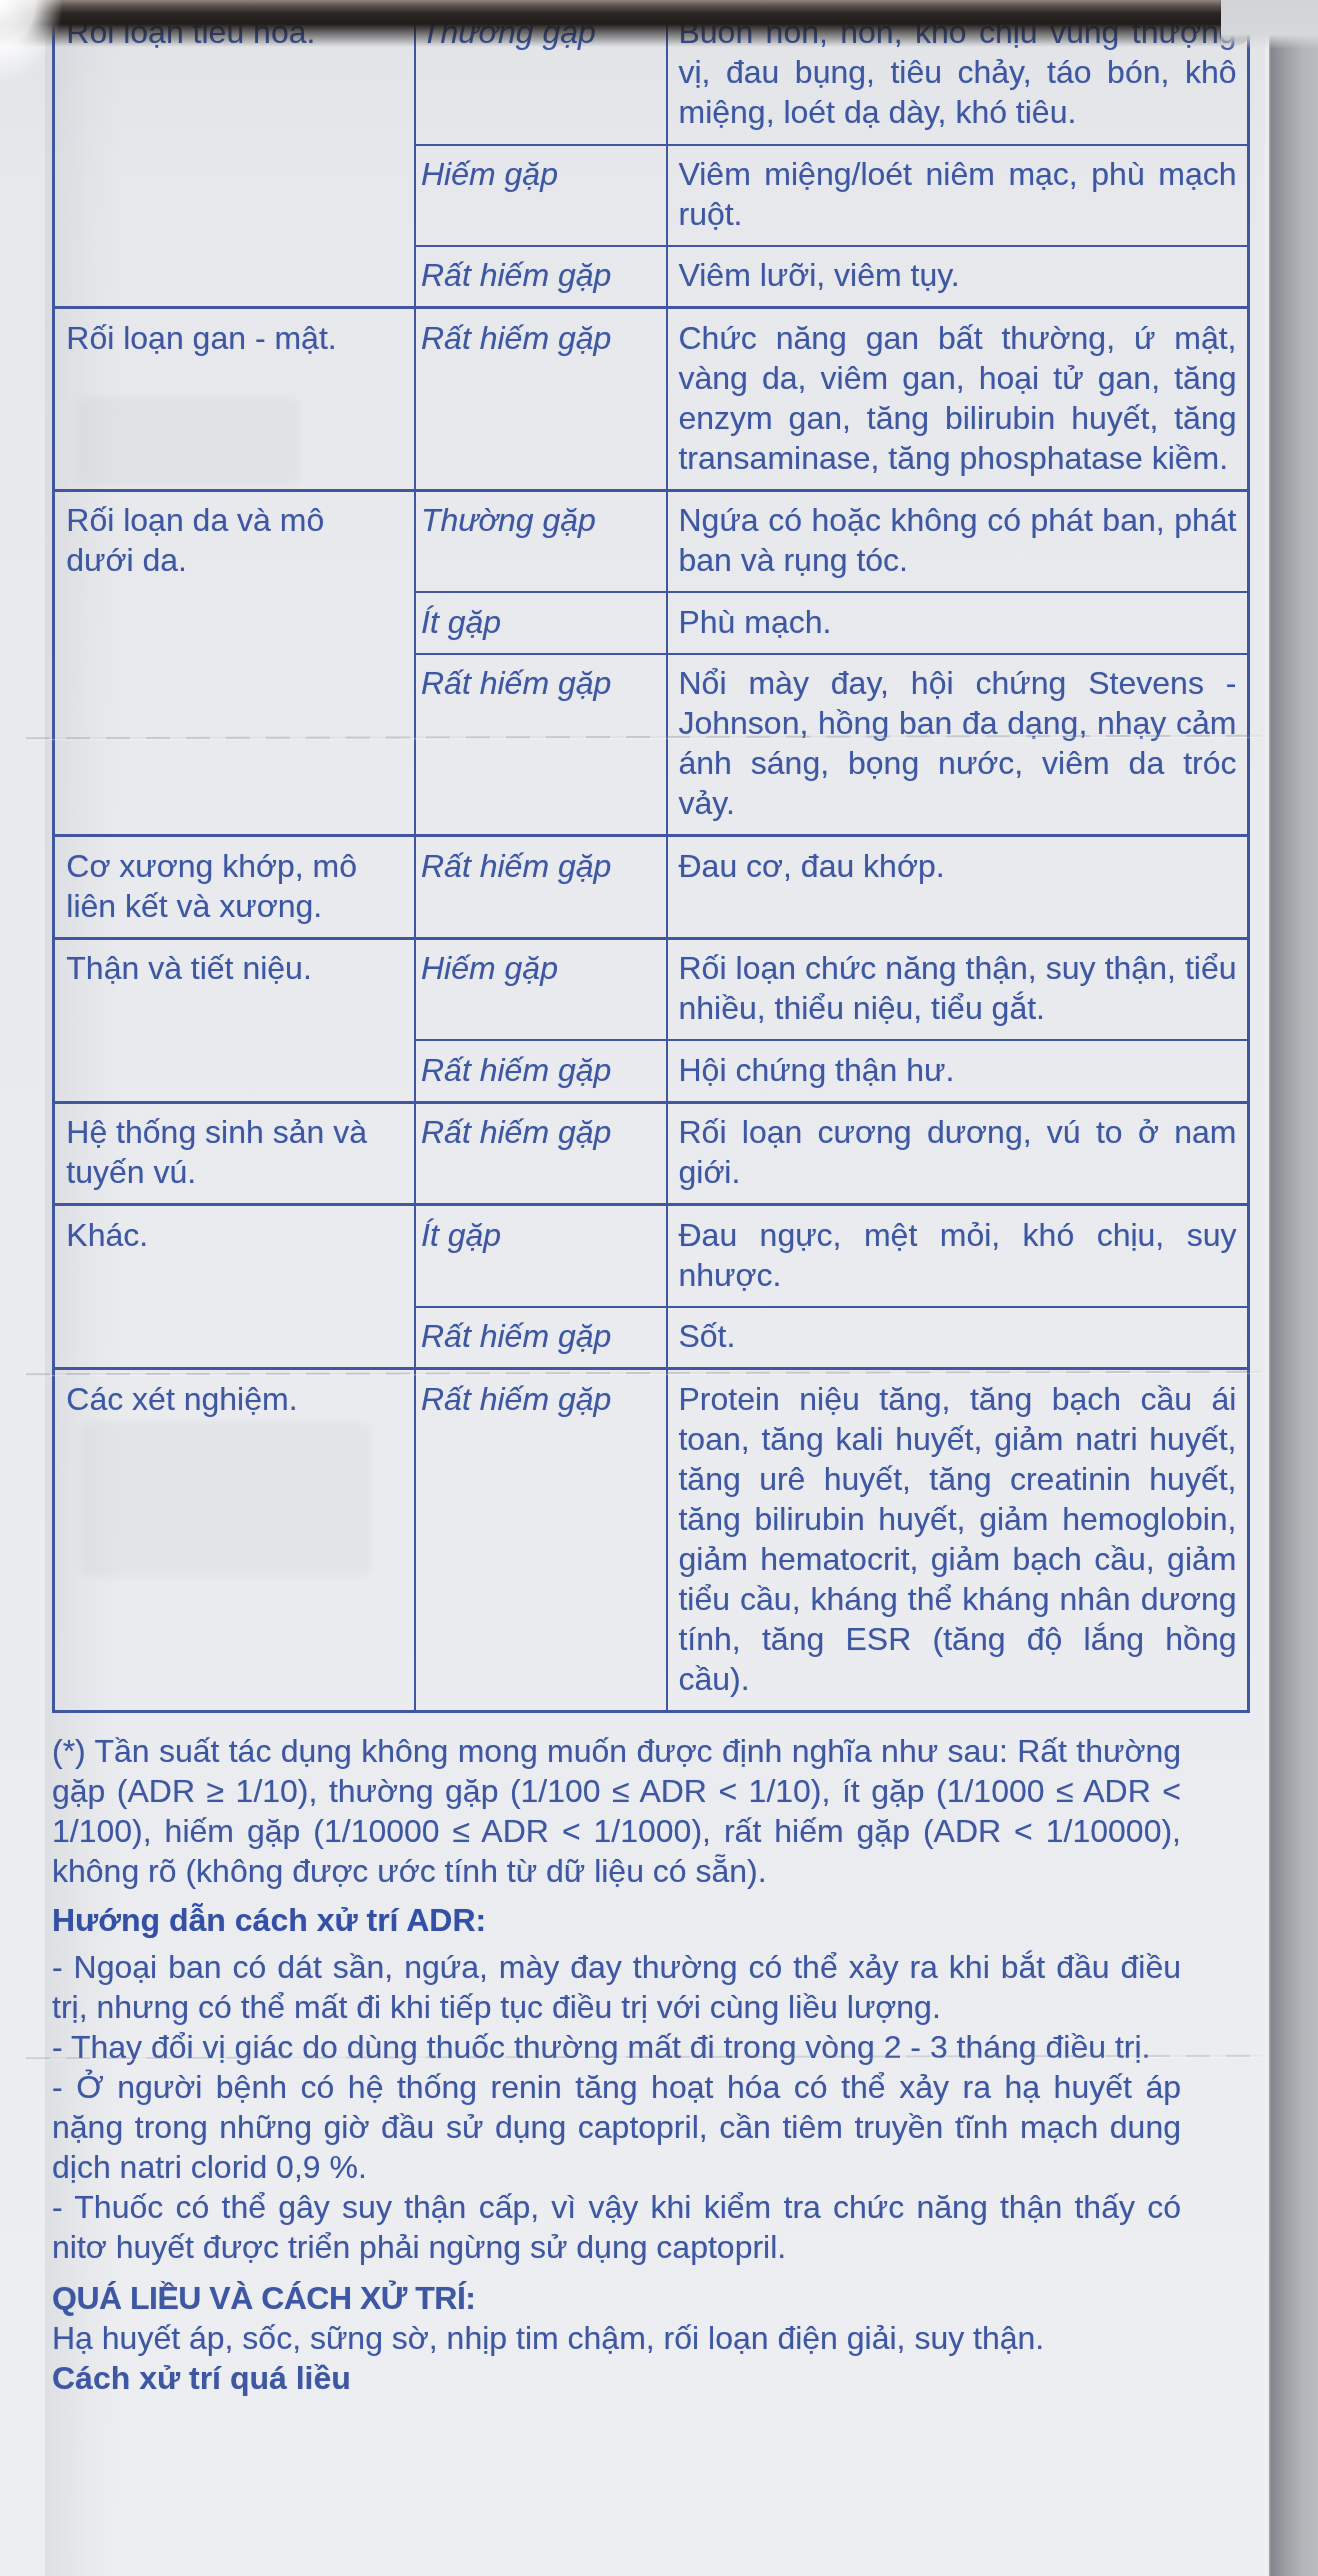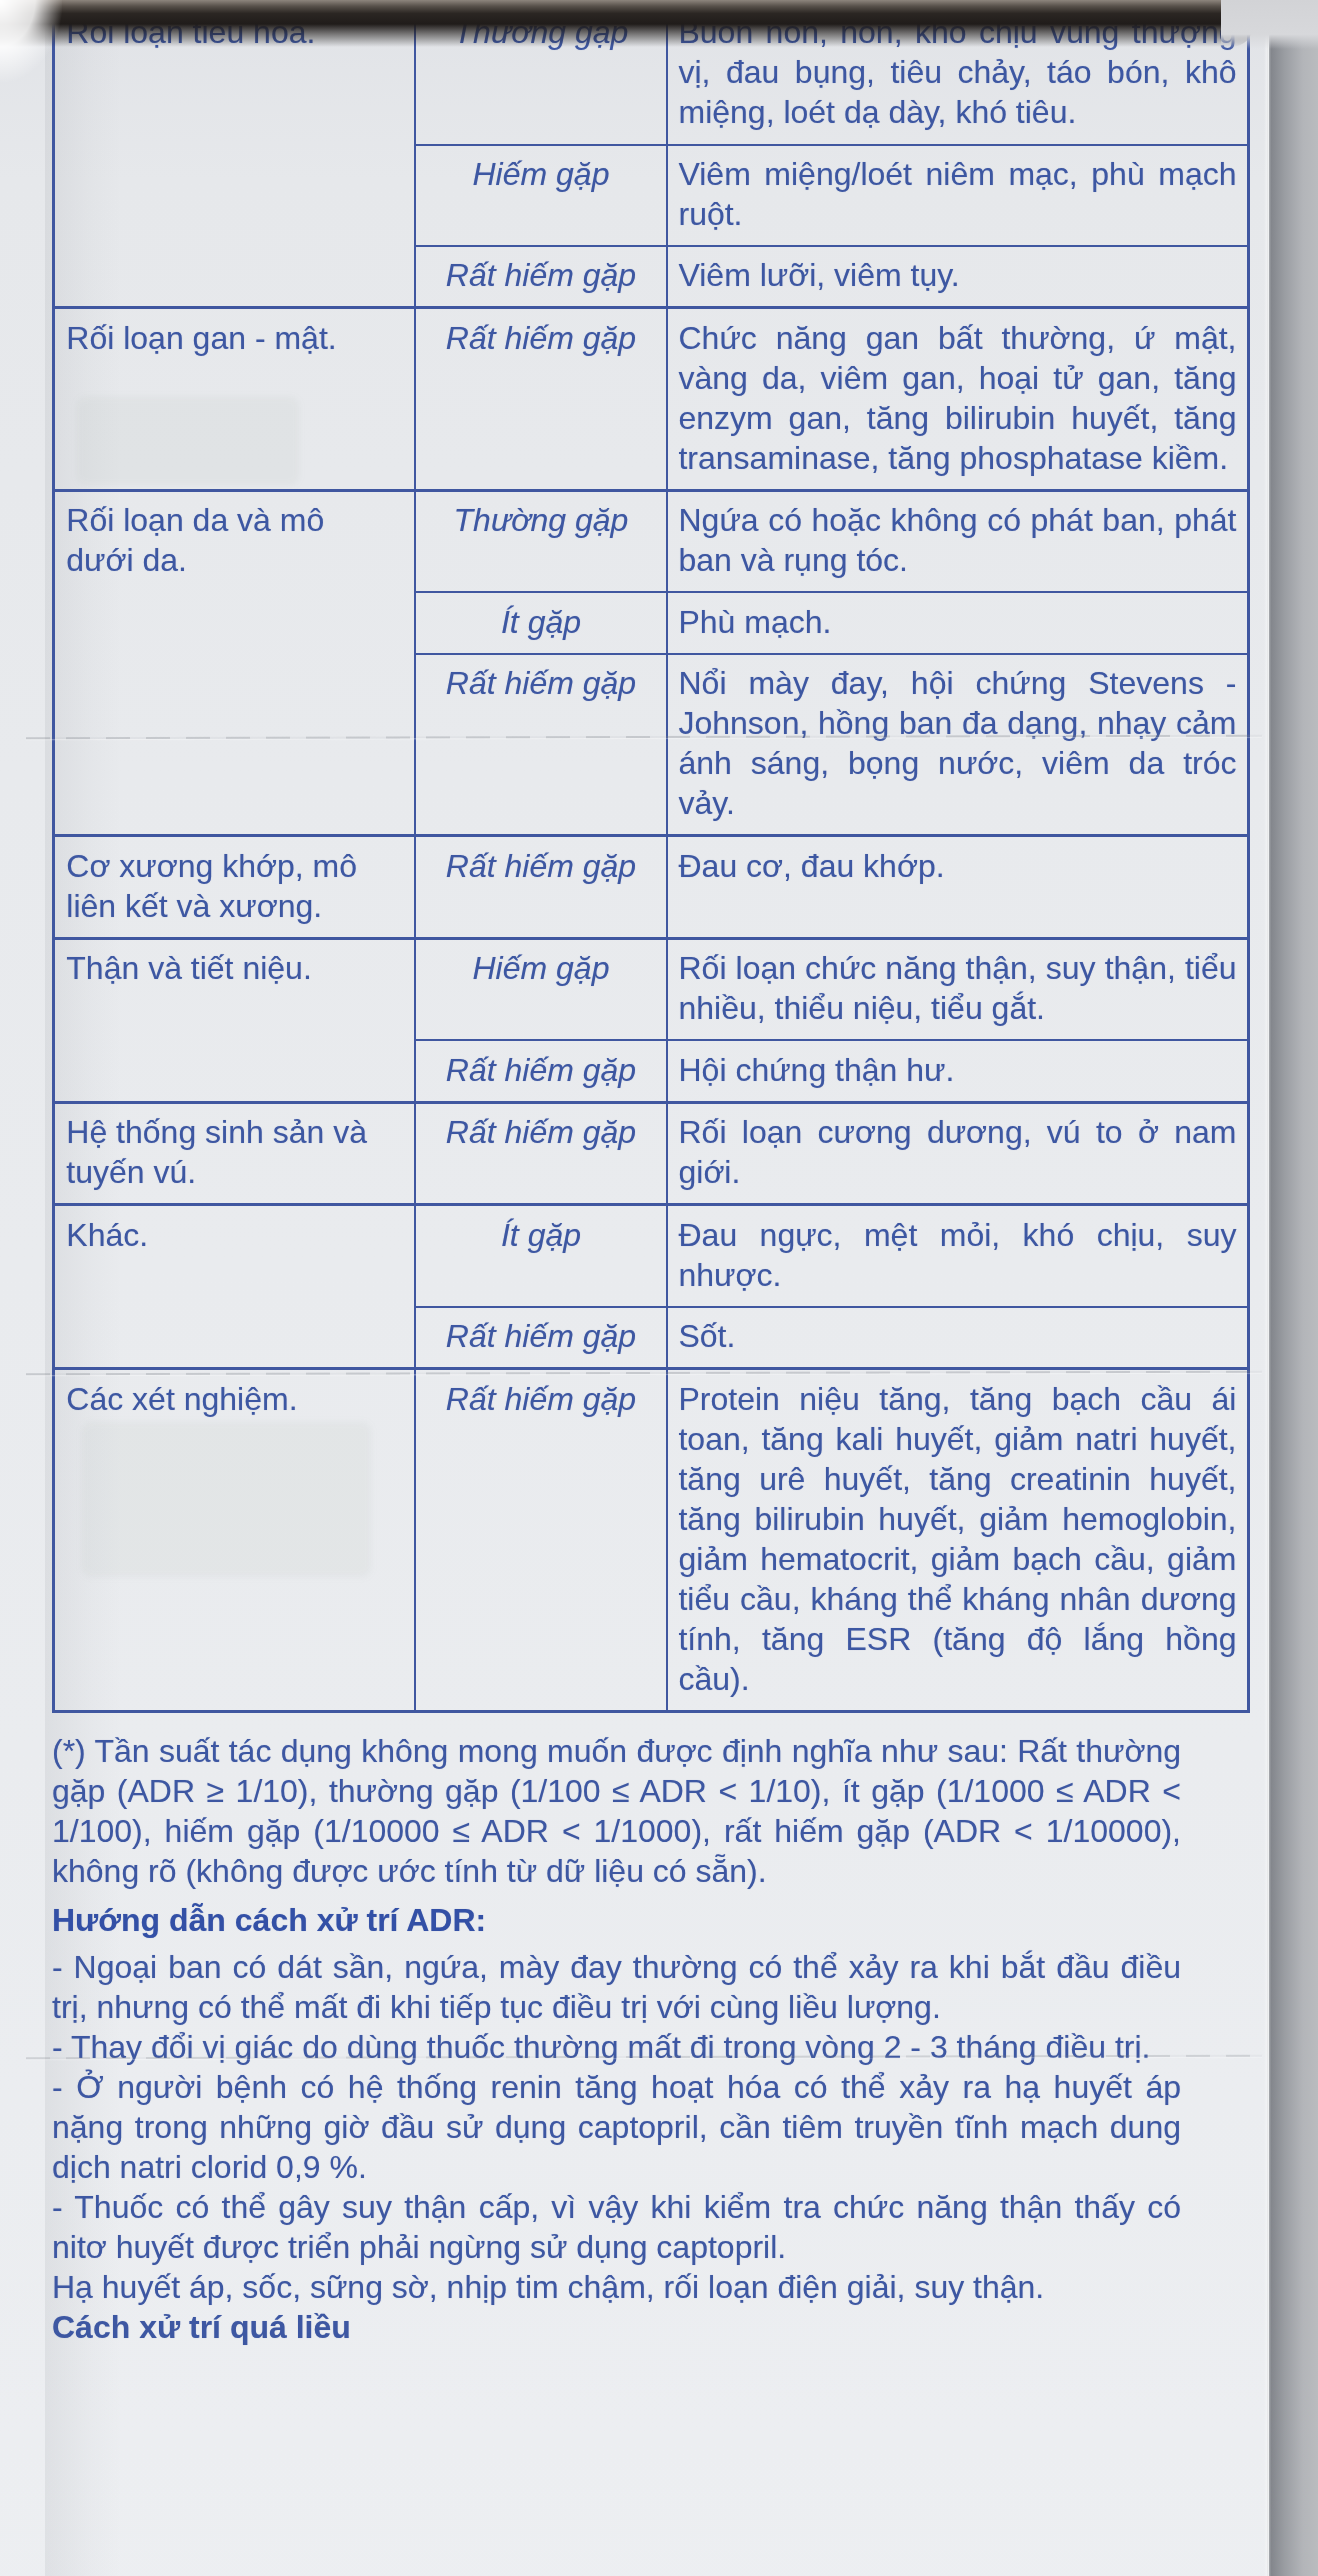--- a/index.html
+++ b/index.html
@@ -35,21 +35,21 @@
   .bleed.b2{left:82px;top:1422px;width:289px;height:155px;}
   
   .content{position:absolute;left:52px;top:0;width:1129px;font-size:32px;line-height:40px;
     text-shadow:0 0 1px rgba(61,87,162,0.32);}
   
   table.adr{border-collapse:collapse;table-layout:fixed;width:1128px;margin-top:-9.3px;
     border:3.1px solid var(--border);}
   table.adr td{border:2.1px solid var(--border);vertical-align:top;}
   tr.group-start td{border-top-width:3.6px;}
   td.system{width:330px;padding:8.2px 17.5px 11.3px 11.3px;}
-  td.freq{width:240px;padding:8.2px 5.2px 11.3px;text-align:center;font-style:italic;}
+  td.freq{width:240px;padding:8.2px 5.2px 11.3px;text-align:left;font-style:italic;}
   td.fx{width:558px;padding:8.2px 10.3px 11.3px;text-align:justify;}
   tr.clipped-row td{padding-top:18.5px;}
   
   .para{margin:0;text-align:justify;}
   .footnote{margin-top:18px;}
   .sec-heading{font-weight:700;color:var(--ink-strong);margin-top:9px;}
   .bullets p{margin:0;text-align:justify;}
   .bullets{margin-top:7.2px;}
   .caps-heading{font-weight:700;margin-top:11.3px;letter-spacing:-0.5px;}
   .sub-heading{font-weight:700;}
@@ -139,20 +139,21 @@
     <p class="para footnote">(*) Tần suất tác dụng không mong muốn được định nghĩa như sau: Rất thường gặp (ADR ≥ 1/10), thường gặp (1/100 ≤ ADR &lt; 1/10), ít gặp (1/1000 ≤ ADR &lt; 1/100), hiếm gặp (1/10000 ≤ ADR &lt; 1/1000), rất hiếm gặp (ADR &lt; 1/10000), không rõ (không được ước tính từ dữ liệu có sẵn).</p>
 
     <p class="para sec-heading">Hướng dẫn cách xử trí ADR:</p>
     <div class="bullets" id="guidance-bullets">
         <p>- Ngoại ban có dát sần, ngứa, mày đay thường có thể xảy ra khi bắt đầu điều trị, nhưng có thể mất đi khi tiếp tục điều trị với cùng liều lượng.</p>
         <p>- Thay đổi vị giác do dùng thuốc thường mất đi trong vòng 2 - 3 tháng điều trị.</p>
         <p>- Ở người bệnh có hệ thống renin tăng hoạt hóa có thể xảy ra hạ huyết áp nặng trong những giờ đầu sử dụng captopril, cần tiêm truyền tĩnh mạch dung dịch natri clorid 0,9 %.</p>
         <p>- Thuốc có thể gây suy thận cấp, vì vậy khi kiểm tra chức năng thận thấy có nitơ huyết được triển phải ngừng sử dụng captopril.</p>
       </div>
 
+    <p class="para caps-heading">QUÁ LIỀU VÀ CÁCH XỬ TRÍ:</p>
     <p class="para">Hạ huyết áp, sốc, sững sờ, nhịp tim chậm, rối loạn điện giải, suy thận.</p>
     <p class="para sub-heading">Cách xử trí quá liều</p>
 
   </div>
 
   <div class="top-band"></div>
   <div class="top-right-patch"></div>
   <div class="top-left-wedge"></div>
   <div class="crease c1"></div>
   <div class="crease c2"></div>

